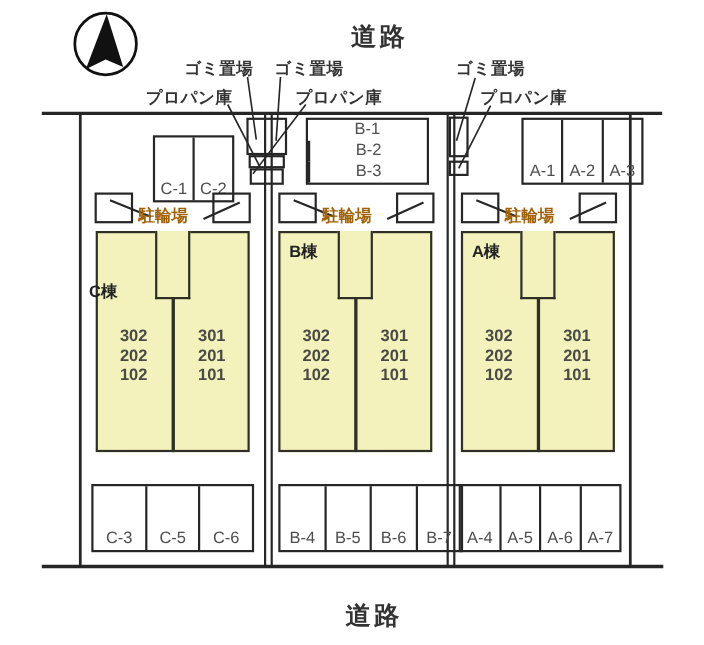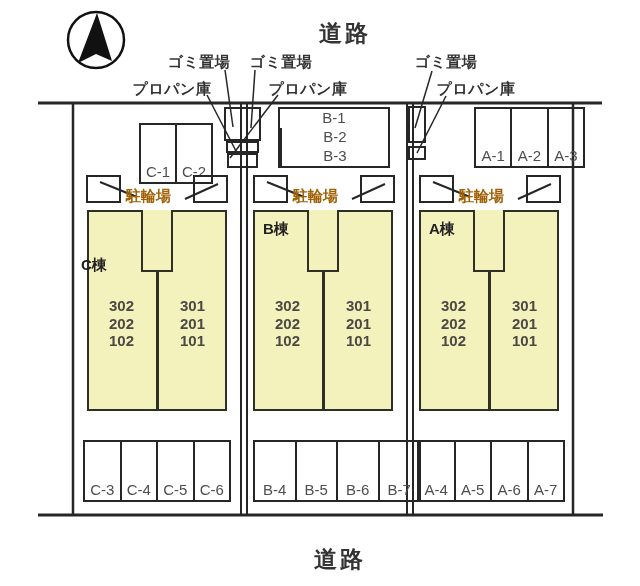--- a/index.html
+++ b/index.html
@@ -131,23 +131,20 @@
   <div class="units" style="left:158px;top:297px;width:69px;">
     <div>301</div>
     <div>201</div>
     <div>101</div>
   </div>
   <div class="prow" style="left:83px;top:440px;width:148px;height:62px;">
     <div class="cell">
         <span class="cell-label">C-3</span>
       </div>
     <div class="cell">
-        <span class="cell-label">C-4</span>
-      </div>
-    <div class="cell">
         <span class="cell-label">C-5</span>
       </div>
     <div class="cell">
         <span class="cell-label">C-6</span>
       </div>
   </div>
 
   <div class="prow" style="left:278px;top:107px;width:112px;height:61px;flex-direction:column;">
     <div class="cell">
         <span class="cell-label">B-1</span>

